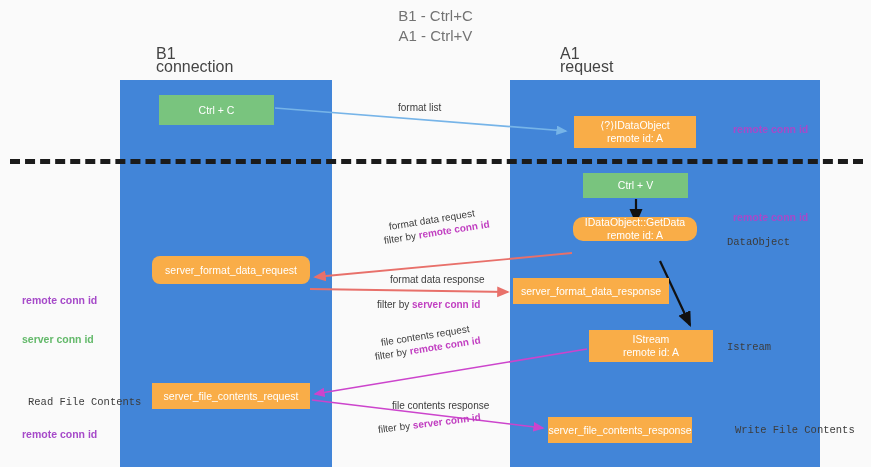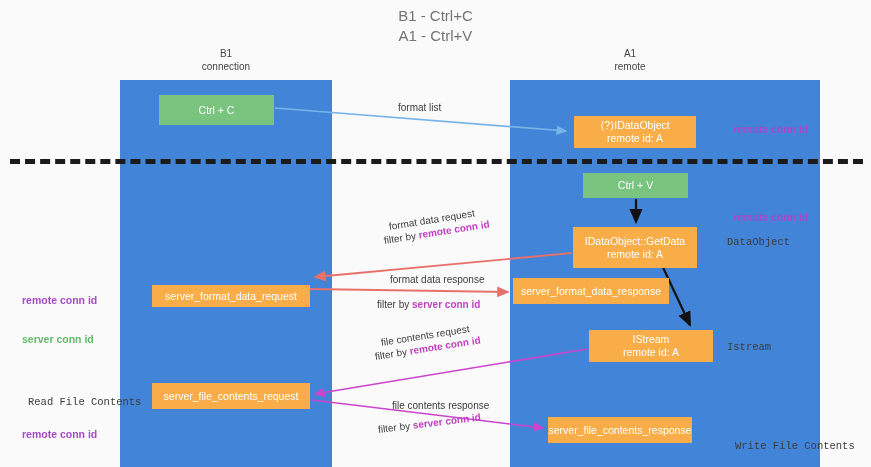--- a/index.html
+++ b/index.html
@@ -28,22 +28,22 @@
     position: absolute;
     left: 0; top: 6px; width: 871px;
     text-align: center;
     font-size: 15px;
     color: #737373;
     line-height: 20px;
     white-space: pre;
   }
   .lane-title {
     position: absolute;
-    text-align: center;
-    font-size: 10px;
+    text-align: left;
+    font-size: 16px;
     color: #444;
     line-height: 13px;
     white-space: pre;
   }
   #title-b1 { left: 156px; top: 47px; width: 140px; }
   #title-a1 { left: 560px; top: 47px; width: 140px; }
 
   
   #divider {
     position: absolute;
@@ -64,43 +64,43 @@
     text-align: center;
     padding: 2px 4px;
     white-space: pre;
   }
   .node.green  { background: #79c47e; }
   .node.orange { background: #f9ad48; }
 
   #node-ctrlc   { left: 159px; top: 95px;  width: 115px; height: 30px; }
   #node-idobj   { left: 574px; top: 116px; width: 122px; height: 32px; }
   #node-ctrlv   { left: 583px; top: 173px; width: 105px; height: 25px; }
-  #node-getdata { left: 573px; top: 227px; width: 124px; height: 41px; }
-  #node-sfdreq  { left: 152px; top: 285px; width: 158px; height: 22px; }
+  #node-getdata { left: 573px; top: 217px; width: 124px; height: 24px; border-radius: 10px; }
+  #node-sfdreq  { left: 152px; top: 256px; width: 158px; height: 28px; border-radius: 8px; }
   #node-sfdres  { left: 513px; top: 278px; width: 156px; height: 26px; }
   #node-istream { left: 589px; top: 330px; width: 124px; height: 32px; }
   #node-sfcreq  { left: 152px; top: 383px; width: 158px; height: 26px; }
   #node-sfcres  { left: 548px; top: 417px; width: 144px; height: 26px; }
 
   
   .side-note {
     position: absolute;
     font-size: 10.5px;
     line-height: 13px;
     white-space: pre;
   }
   .purple { color: #a64ac9; font-weight: bold; }
   .green-t { color: #63b96a; font-weight: bold; }
   .plain  { color: #3c3c3c; font-family: Liberation Mono, monospace; }
 
   #note-right-1 { left: 733px; top: 123px; }
   #note-right-2 { left: 733px; top: 211px; }
   #note-right-3 { left: 727px; top: 236px; }
   #note-right-4 { left: 727px; top: 341px; }
-  #note-right-5 { left: 735px; top: 440px; }
+  #note-right-5 { left: 735px; top: 424px; }
 
   #note-left-1 { left: 22px;  top: 268px; }
   #note-left-2 { left: 28px;  top: 384px; margin-top: 12px; }
   #note-left-3 { left: 22px;  top: 402px; }
 
   
   .edge-label {
     position: absolute;
     font-size: 10px;
     line-height: 13px;
@@ -169,21 +169,21 @@
     <line x1="587" y1="349" x2="315" y2="394" stroke="#cc44cc" stroke-width="1.6" marker-end="url(#ah-mag)"></line>
 
     <line x1="312" y1="400" x2="543" y2="428" stroke="#cc44cc" stroke-width="1.6" marker-end="url(#ah-mag)"></line>
   </svg>
 
   <div id="title-block">B1 - Ctrl+C
 A1 - Ctrl+V</div>
   <div class="lane-title" id="title-b1">B1
 connection</div>
   <div class="lane-title" id="title-a1">A1
-remote</div>
+request</div>
 
   <div id="divider"></div>
 
   <div class="node green" id="node-ctrlc">Ctrl + C</div>
   <div class="node orange" id="node-idobj">⟨?⟩IDataObject
 remote id: A</div>
   <div class="node green" id="node-ctrlv">Ctrl + V</div>
   <div class="node orange" id="node-getdata">IDataObject::GetData
 remote id: A</div>
   <div class="node orange" id="node-sfdreq">server_format_data_request</div>

